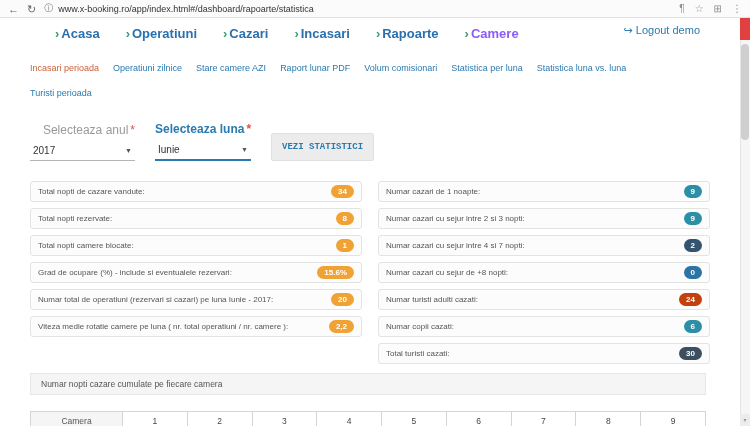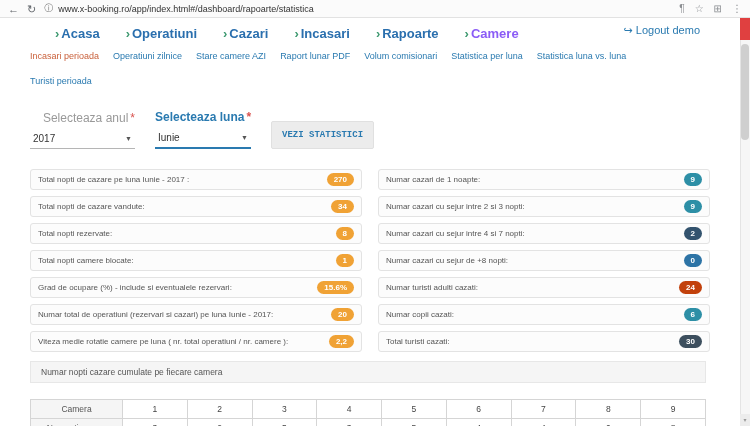--- a/index.html
+++ b/index.html
@@ -72,21 +72,21 @@
     font-size: 11px; color: #2a7ab0; cursor: pointer; white-space: nowrap;
   }
   .logout .logout-ic { font-size: 11px; margin-right: 3px; }
 
   
   .tabs-row1, .tabs-row2 {
     margin-left: 30px;
     display: flex;
     column-gap: 14px;
   }
-  .tabs-row1 { margin-top: 10px; }
+  .tabs-row1 { margin-top: 22px; }
   .tabs-row2 { margin-top: 15px; }
   .tab {
     font-size: 9px; color: #2a7ab0; cursor: pointer; white-space: nowrap;
     text-decoration: none;
   }
   .tab.active { color: #c9603b; }
 
   
   .form-row {
     margin: 24px 0 0 30px;
@@ -207,24 +207,20 @@
     <div class="select month">
       <span>Iunie</span>
       <span class="arrow">▼</span>
     </div>
   </div>
   <button class="btn">VEZI STATISTICI</button>
 </div>
 
 <div class="stats">
   <div class="stat-col">
-    <div class="stat-row">
-        <span class="stat-label">Total nopti de cazare pe luna Iunie - 2017 :</span>
-        <span class="badge" style="background-color: rgb(240, 162, 53);">270</span>
-      </div>
     <div class="stat-row">
         <span class="stat-label">Total nopti de cazare vandute:</span>
         <span class="badge" style="background-color: rgb(240, 162, 53);">34</span>
       </div>
     <div class="stat-row">
         <span class="stat-label">Total nopti rezervate:</span>
         <span class="badge" style="background-color: rgb(240, 162, 53);">8</span>
       </div>
     <div class="stat-row">
         <span class="stat-label">Total nopti camere blocate:</span>

